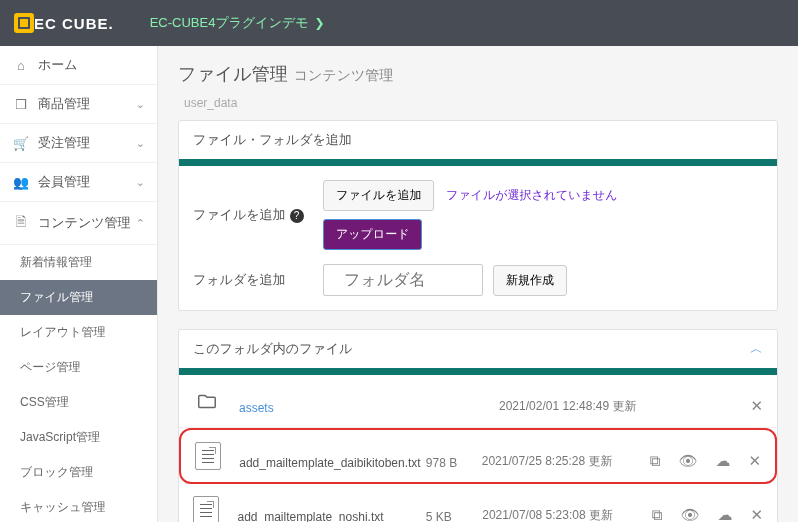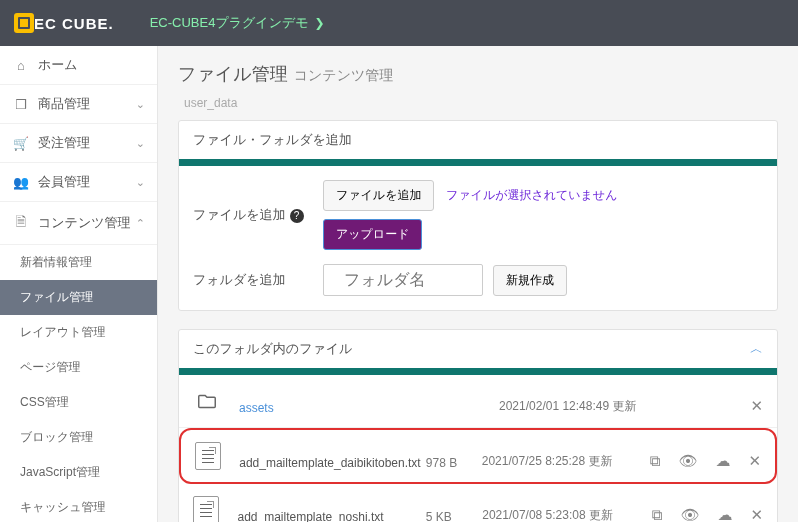--- a/index.html
+++ b/index.html
@@ -88,22 +88,22 @@
           <span>コンテンツ管理</span>
           <span class="exp">⌃</span>
         </div>
       </div>
     <div id="sub-items">
         <div class="sub-item">新着情報管理</div>
         <div class="sub-item active">ファイル管理</div>
         <div class="sub-item">レイアウト管理</div>
         <div class="sub-item">ページ管理</div>
         <div class="sub-item">CSS管理</div>
+        <div class="sub-item">JavaScript管理</div>
         <div class="sub-item">ブロック管理</div>
-        <div class="sub-item">JavaScript管理</div>
         <div class="sub-item">キャッシュ管理</div>
       </div>
   </div>
 
   <div class="main">
     <div class="page-title">
       <span>ファイル管理</span><span class="sub">コンテンツ管理</span>
     </div>
     <div class="breadcrumb">user_data</div>
 

